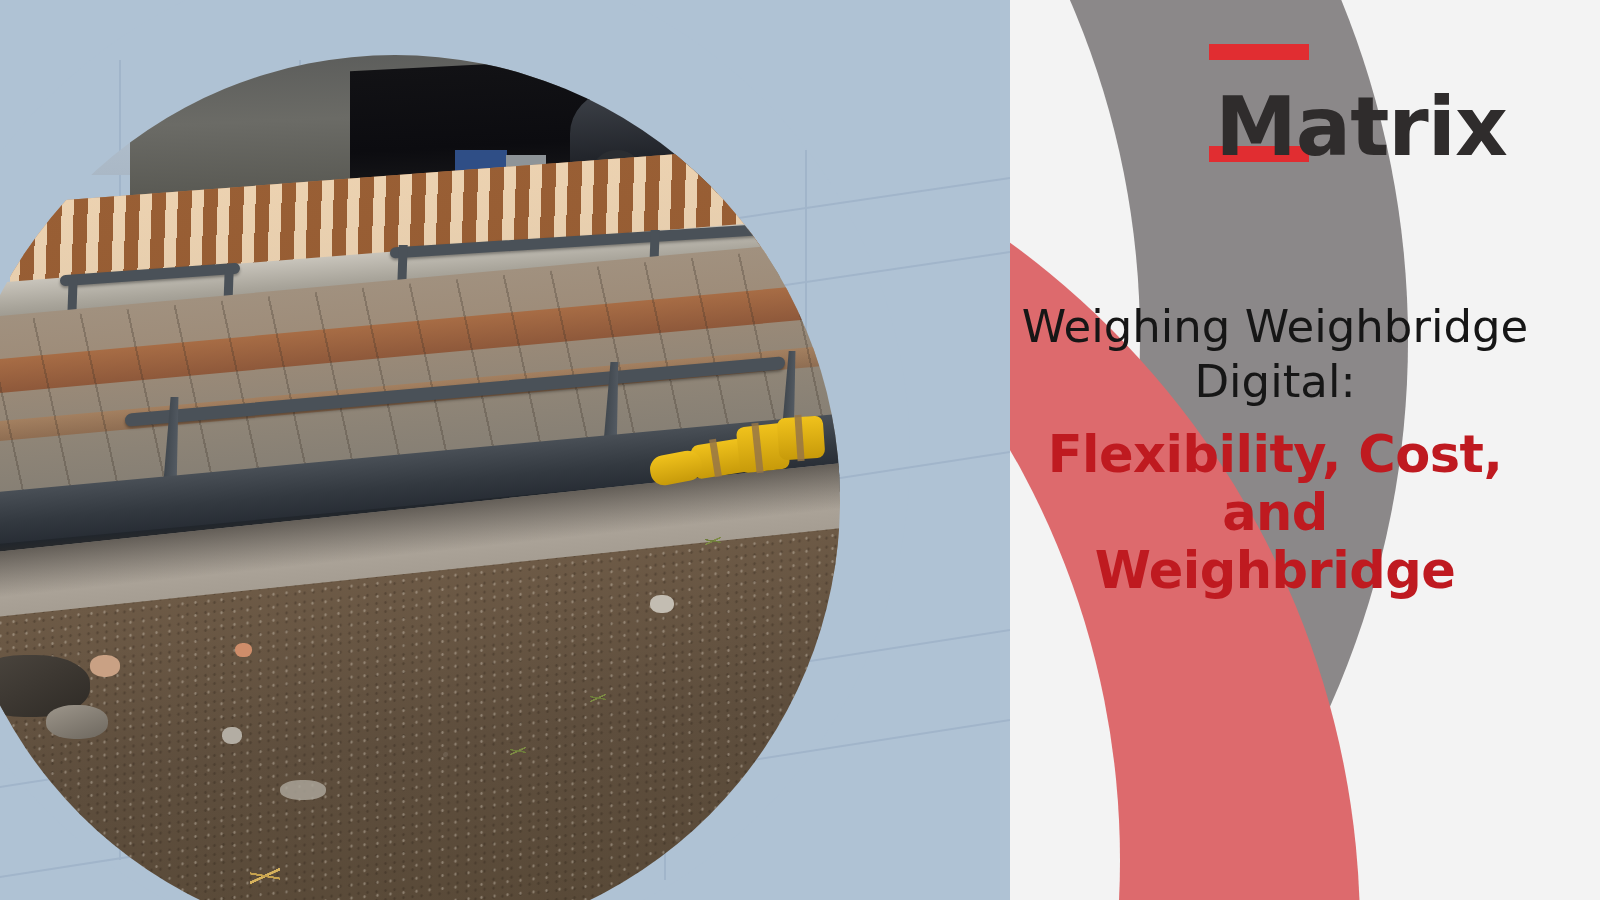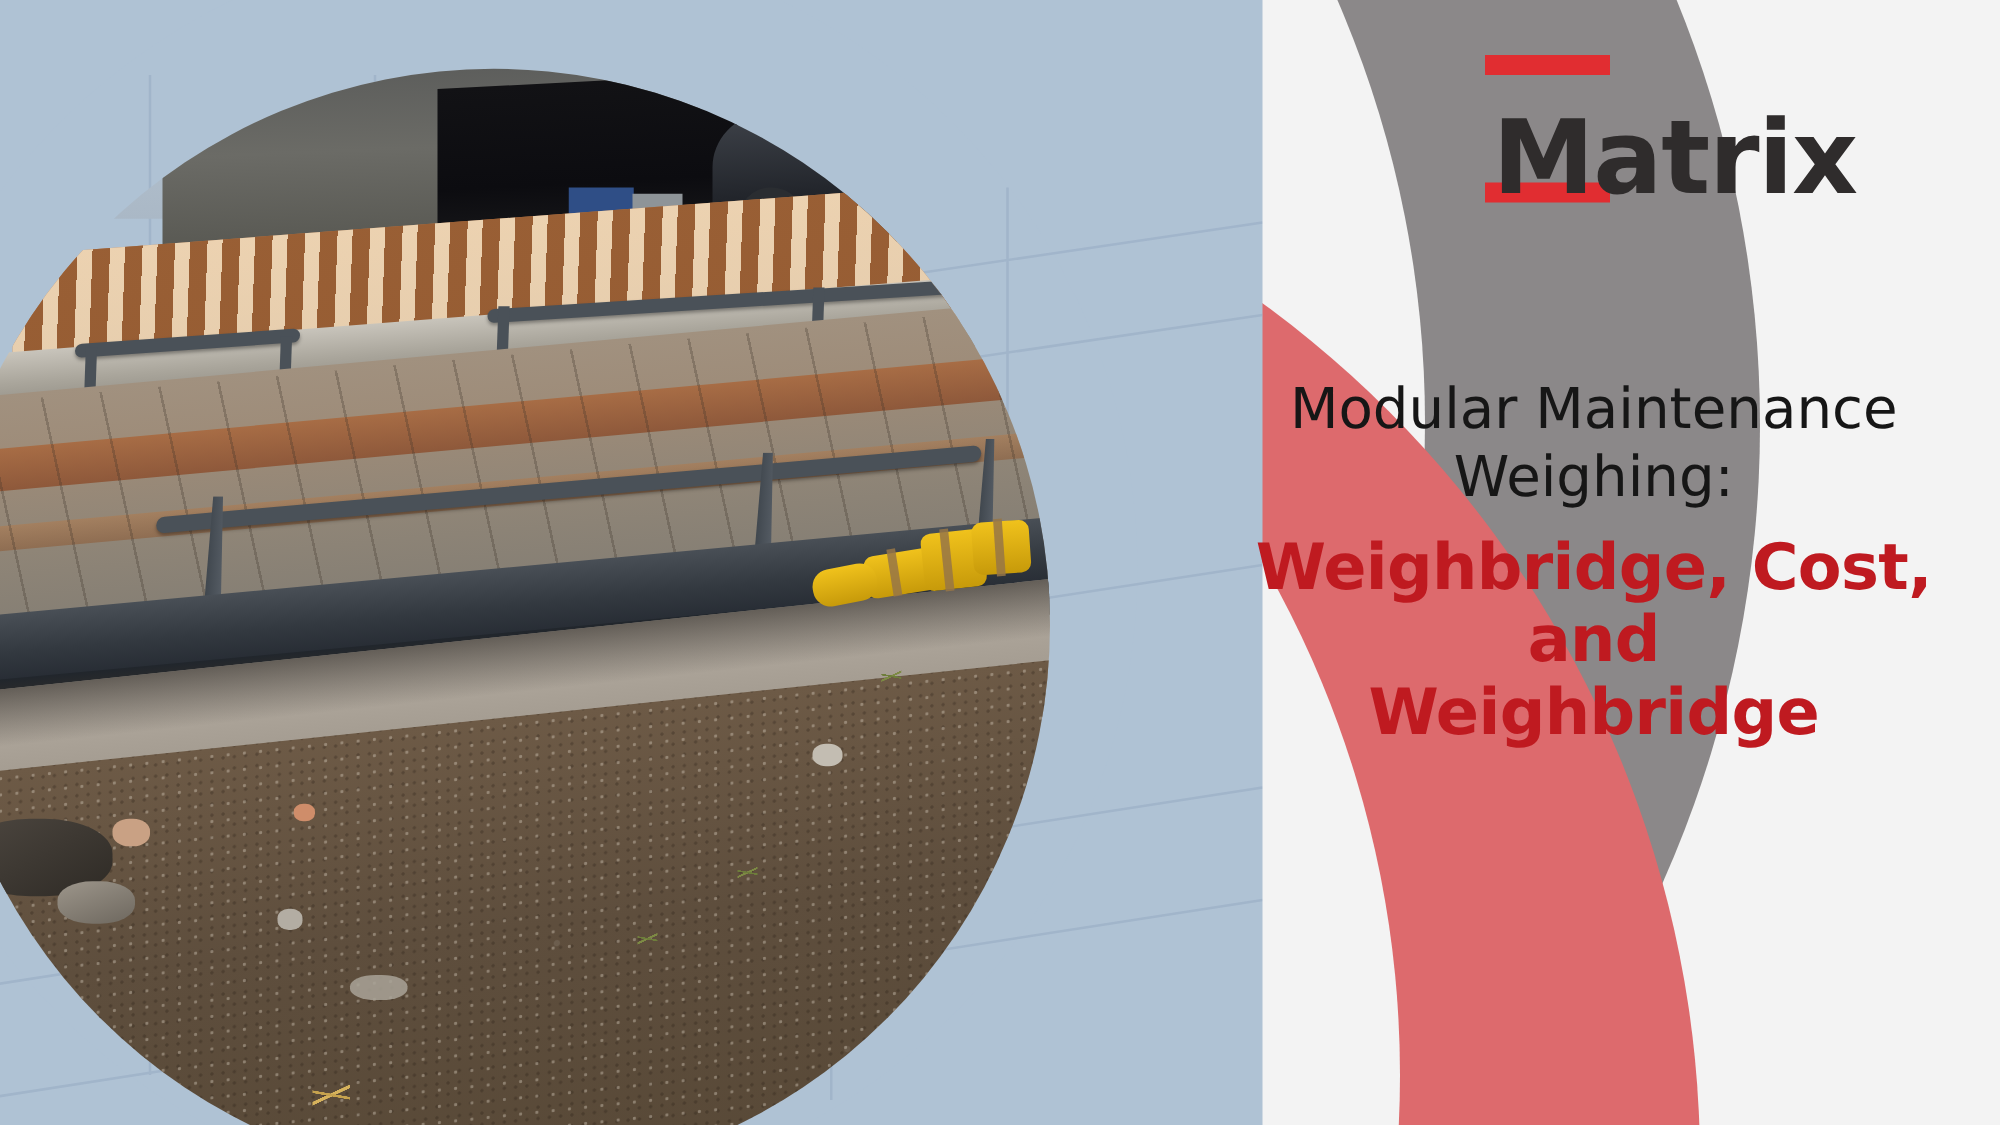--- a/index.html
+++ b/index.html
@@ -108,21 +108,21 @@
   .yellowpart{position:absolute;background:linear-gradient(180deg,#f0c21c,#c79a0a);border-radius:8px;}
   .yellow-band{position:absolute;background:rgba(150,118,70,.85);}
 
   
   .logo{position:absolute;right:72px;top:42px;width:340px;}
   .logo-bar{height:16px;background:#e12d31;}
   .logo-bar-top{width:100px;margin-left:0;}
   .logo-bar-bot{width:100px;margin-left:0;margin-top:4px;}
   .logo-word{font-family:"DejaVu Sans",sans-serif;font-weight:bold;font-size:82px;line-height:.84;
       color:#2f2c2c;letter-spacing:-1px;margin-left:-4px;}
-  .logo-row{display:flex;align-items:flex-end;gap:6px;}
+  .logo-row{display:flex;align-items:flex-end;gap:6px;justify-content:center;}
   .logo-tag{font-family:"Liberation Sans",sans-serif;font-weight:bold;font-size:21.5px;color:#6f7172;
       letter-spacing:.5px;word-spacing:4px;text-align:right;margin-top:2px;}
   .logo-left{display:flex;flex-direction:column;justify-content:space-between;height:118px;padding-top:2px;}
 
   
   .copy{position:absolute;left:985px;top:300px;width:580px;text-align:center;}
   .copy-sub{font-family:"DejaVu Sans",sans-serif;font-weight:400;font-size:45px;line-height:1.22;color:#161616;}
   .copy-main{font-family:"DejaVu Sans",sans-serif;font-weight:bold;font-size:51px;line-height:1.14;color:#bf1a20;margin-top:16px;letter-spacing:-.5px;}
 </style>
 </head>
@@ -235,23 +235,23 @@
         <div class="logo-bar logo-bar-bot"></div>
       </div>
       <div style="margin-left:-96px;">
         <div class="logo-word">Matrix</div>
       </div>
     </div>
   </div>
 
   <div class="copy">
     <div class="copy-sub">
-      <div>Modular Maintenance</div>
-      <div>Weighing:</div>
+      <div>Weighing Weighbridge</div>
+      <div>Digital:</div>
     </div>
     <div class="copy-main">
-      <div>Weighbridge, Cost,</div>
+      <div>Flexibility, Cost,</div>
       <div>and</div>
       <div>Weighbridge</div>
     </div>
   </div>
 
 </div>
 
 </body></html>

